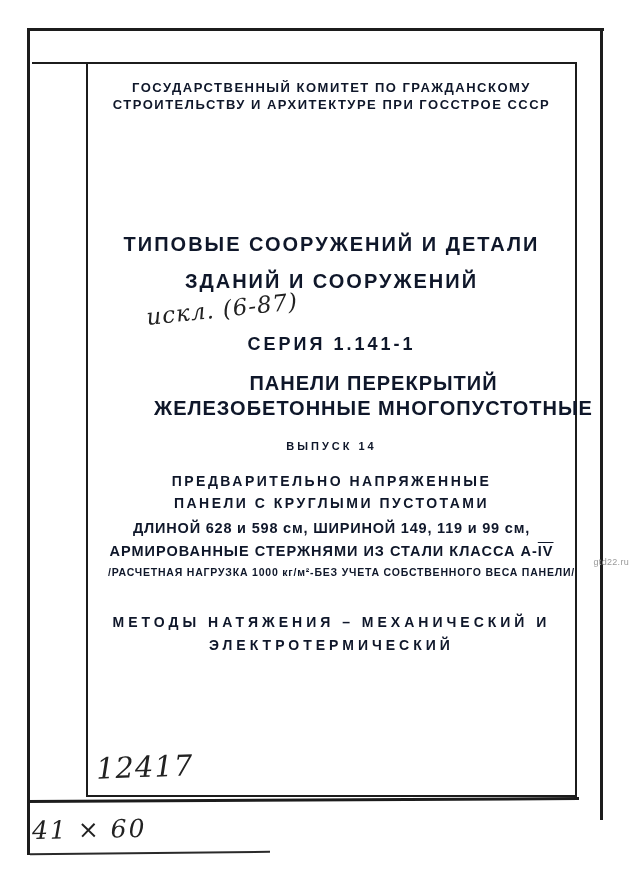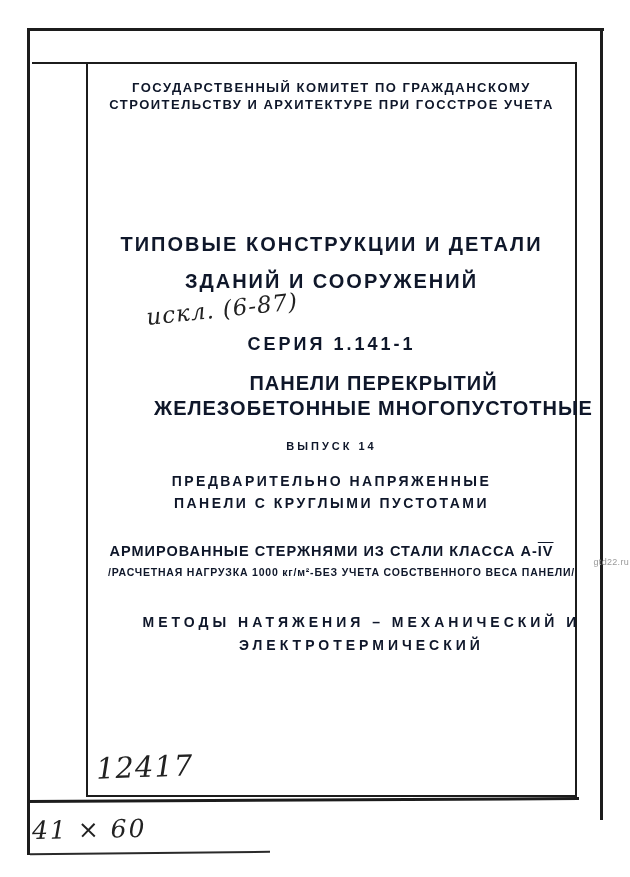--- a/index.html
+++ b/index.html
@@ -42,21 +42,21 @@
   }
   .issuer     { top: 79px;  font-size: 13px; line-height: 17px; letter-spacing: 1.5px; }
   .doc-type   { top: 226px; font-size: 20px; line-height: 37px; letter-spacing: 2px; }
   .series     { top: 334px; font-size: 18px; letter-spacing: 3px; }
   .title      { top: 371px; font-size: 20px; line-height: 25px; letter-spacing: 1px; margin-left: 42px; }
   .issue      { top: 440px; font-size: 11px; letter-spacing: 3px; }
   .subtitle   { top: 470px; font-size: 14px; line-height: 22px; letter-spacing: 2.5px; }
   .dimensions { top: 520px; font-size: 14.5px; letter-spacing: 0.8px; white-space: nowrap; }
   .reinforce  { top: 543px; font-size: 14.5px; letter-spacing: 1px; white-space: nowrap; }
   .load-note  { top: 566px; font-size: 10.5px; letter-spacing: 0.8px; white-space: nowrap; text-align: right; }
-  .methods    { top: 611px; font-size: 14px; line-height: 23px; letter-spacing: 4px; padding-left: 30px; }
+  .methods    { top: 611px; font-size: 14px; line-height: 23px; letter-spacing: 4px; }
   .overline-class { text-decoration: overline; }
 
   
   .handwritten {
     position: absolute;
     font-family: "DejaVu Serif", serif;
     font-style: italic;
     color: #222222;
   }
   .hw-revision {
@@ -102,44 +102,45 @@
 
   <div class="line outer-top"></div>
   <div class="line outer-left"></div>
   <div class="line outer-right"></div>
   <div class="line outer-bottom"></div>
   <div class="inner-frame"></div>
   <div class="line inner-top-ext"></div>
 
   <div class="typed issuer">
     <div>ГОСУДАРСТВЕННЫЙ КОМИТЕТ ПО ГРАЖДАНСКОМУ</div>
-    <div>СТРОИТЕЛЬСТВУ И АРХИТЕКТУРЕ ПРИ ГОССТРОЕ УЧЕТА</div>
+    <div>СТРОИТЕЛЬСТВУ И АРХИТЕКТУРЕ ПРИ ГОССТРОЕ СССР</div>
   </div>
 
   <div class="typed doc-type">
-    <div>ТИПОВЫЕ КОНСТРУКЦИИ И ДЕТАЛИ</div>
+    <div>ТИПОВЫЕ СООРУЖЕНИЙ И ДЕТАЛИ</div>
     <div>ЗДАНИЙ И СООРУЖЕНИЙ</div>
   </div>
 
   <div class="handwritten hw-revision">искл. (6-87)</div>
 
   <div class="typed series">СЕРИЯ 1.141-1</div>
 
   <div class="typed title">
     <div>ПАНЕЛИ ПЕРЕКРЫТИЙ</div>
     <div>ЖЕЛЕЗОБЕТОННЫЕ МНОГОПУСТОТНЫЕ</div>
   </div>
 
   <div class="typed issue">ВЫПУСК 14</div>
 
   <div class="typed subtitle">
     <div>ПРЕДВАРИТЕЛЬНО НАПРЯЖЕННЫЕ</div>
     <div>ПАНЕЛИ С КРУГЛЫМИ ПУСТОТАМИ</div>
   </div>
 
+  <div class="typed dimensions">ДЛИНОЙ 628 и 598 см, ШИРИНОЙ 149, 119 и 99 см,</div>
 
   <div class="typed reinforce"><span>АРМИРОВАННЫЕ СТЕРЖНЯМИ ИЗ СТАЛИ КЛАССА А-</span><span class="overline-class">IV</span></div>
 
   <div class="typed load-note">/РАСЧЕТНАЯ НАГРУЗКА 1000 кг/м²-БЕЗ УЧЕТА СОБСТВЕННОГО ВЕСА ПАНЕЛИ/</div>
 
   <div class="typed methods">
     <div>МЕТОДЫ НАТЯЖЕНИЯ – МЕХАНИЧЕСКИЙ И</div>
     <div>ЭЛЕКТРОТЕРМИЧЕСКИЙ</div>
   </div>
 

